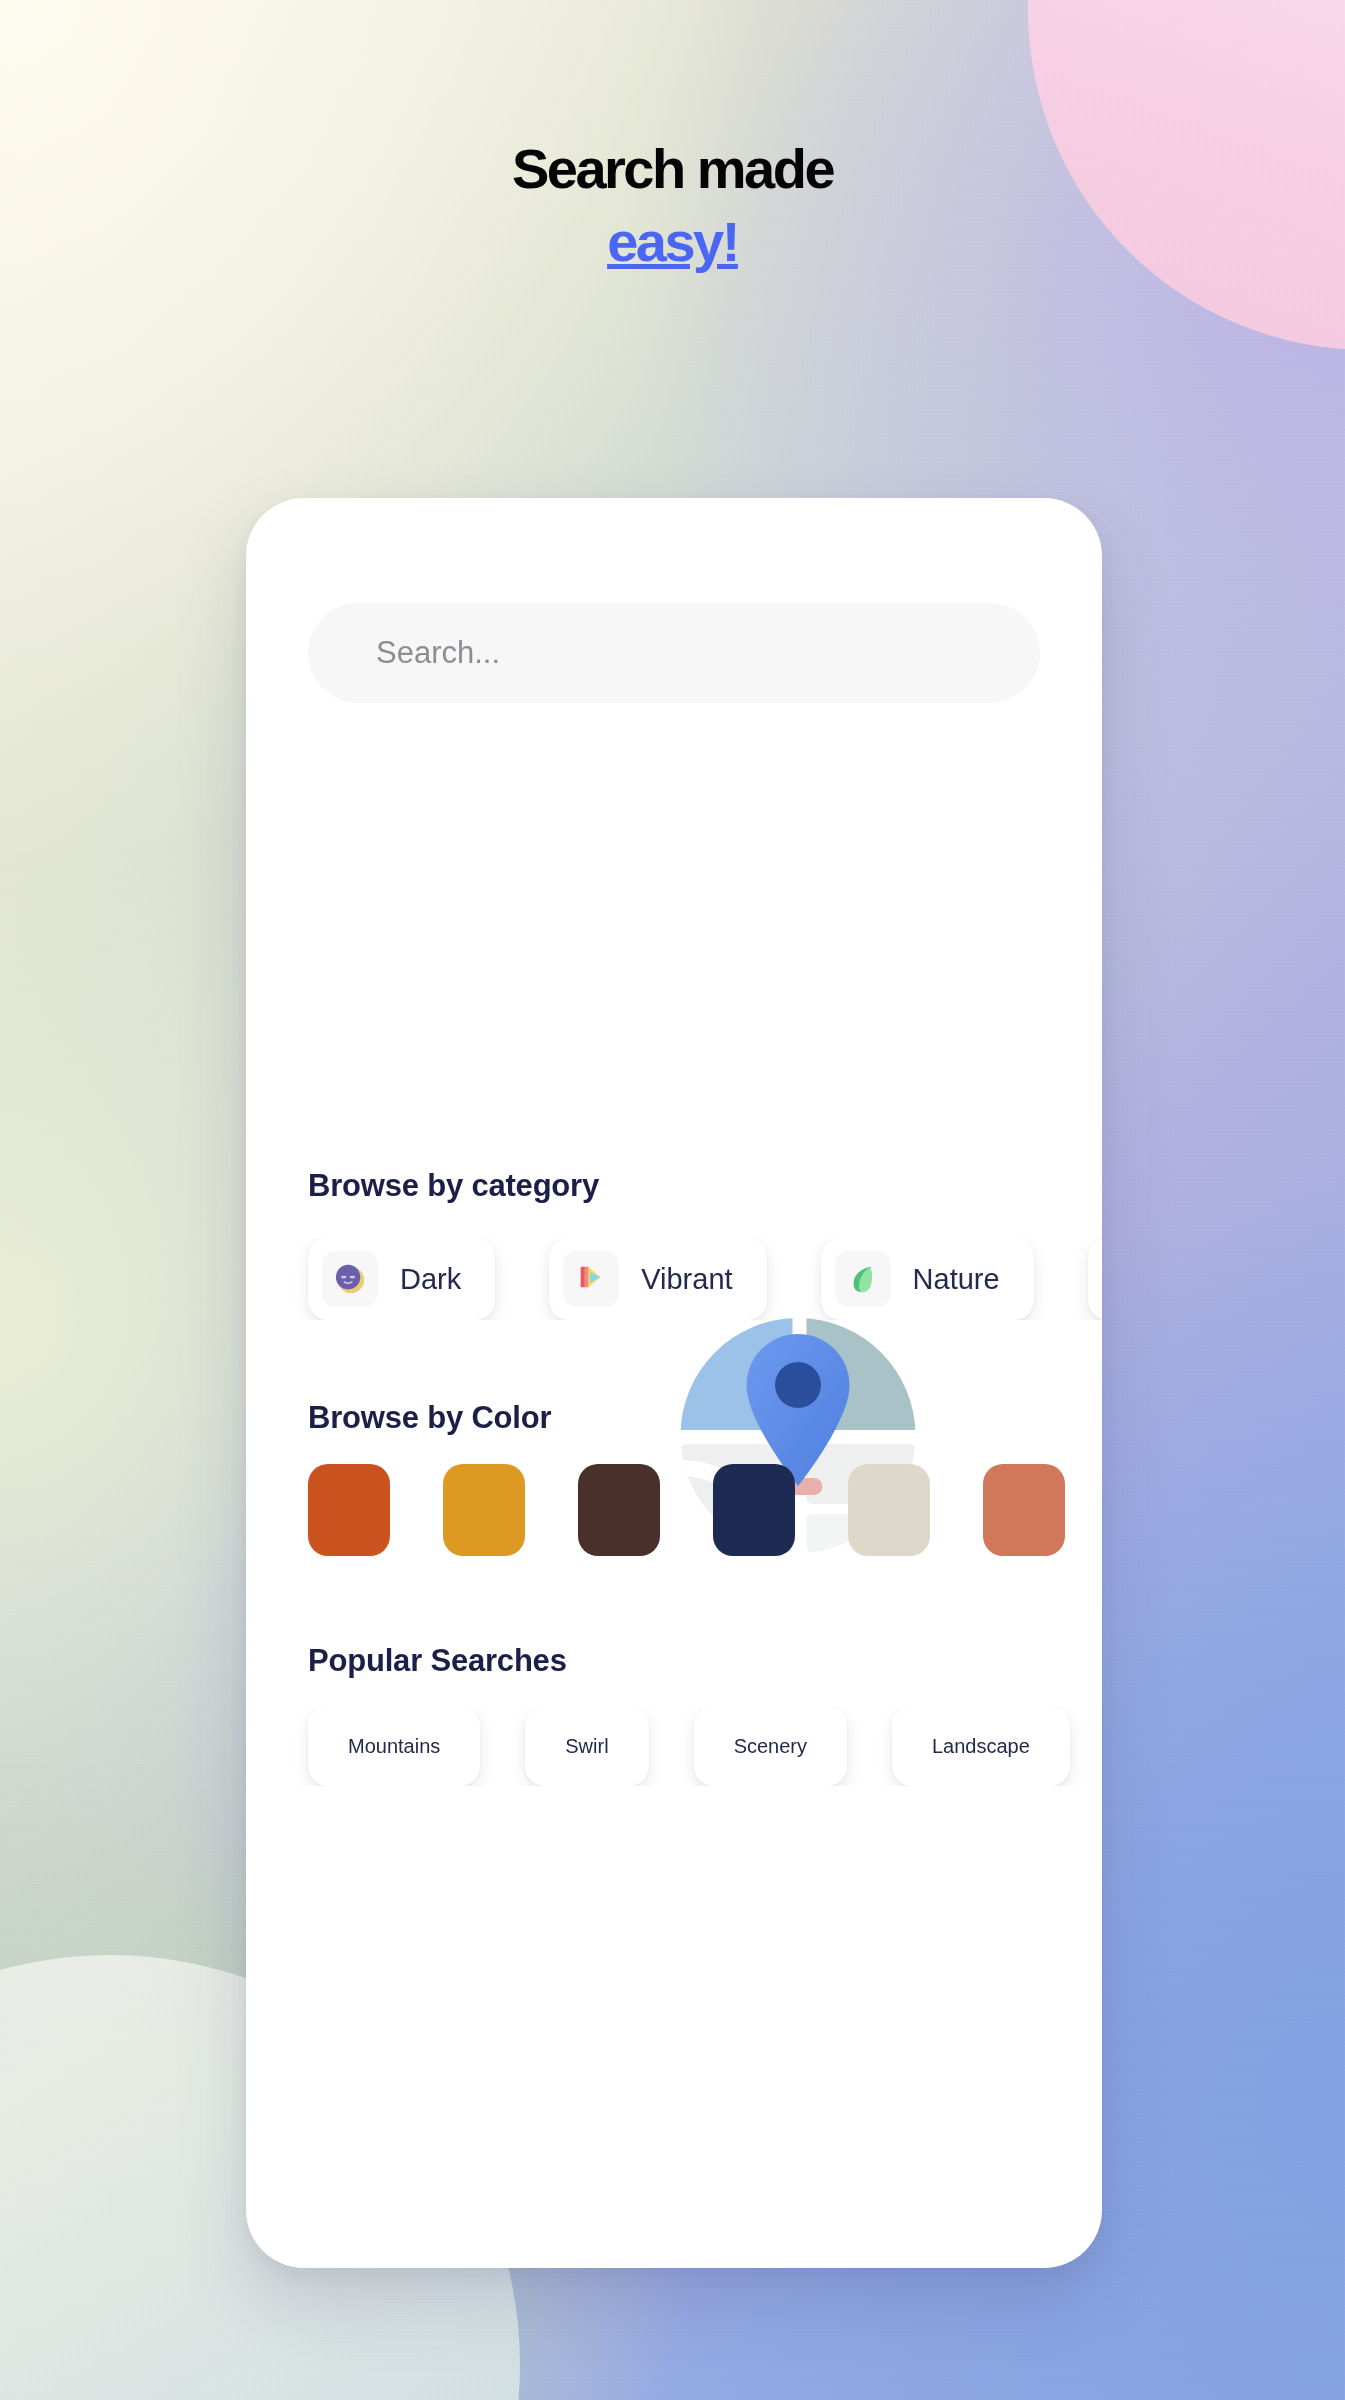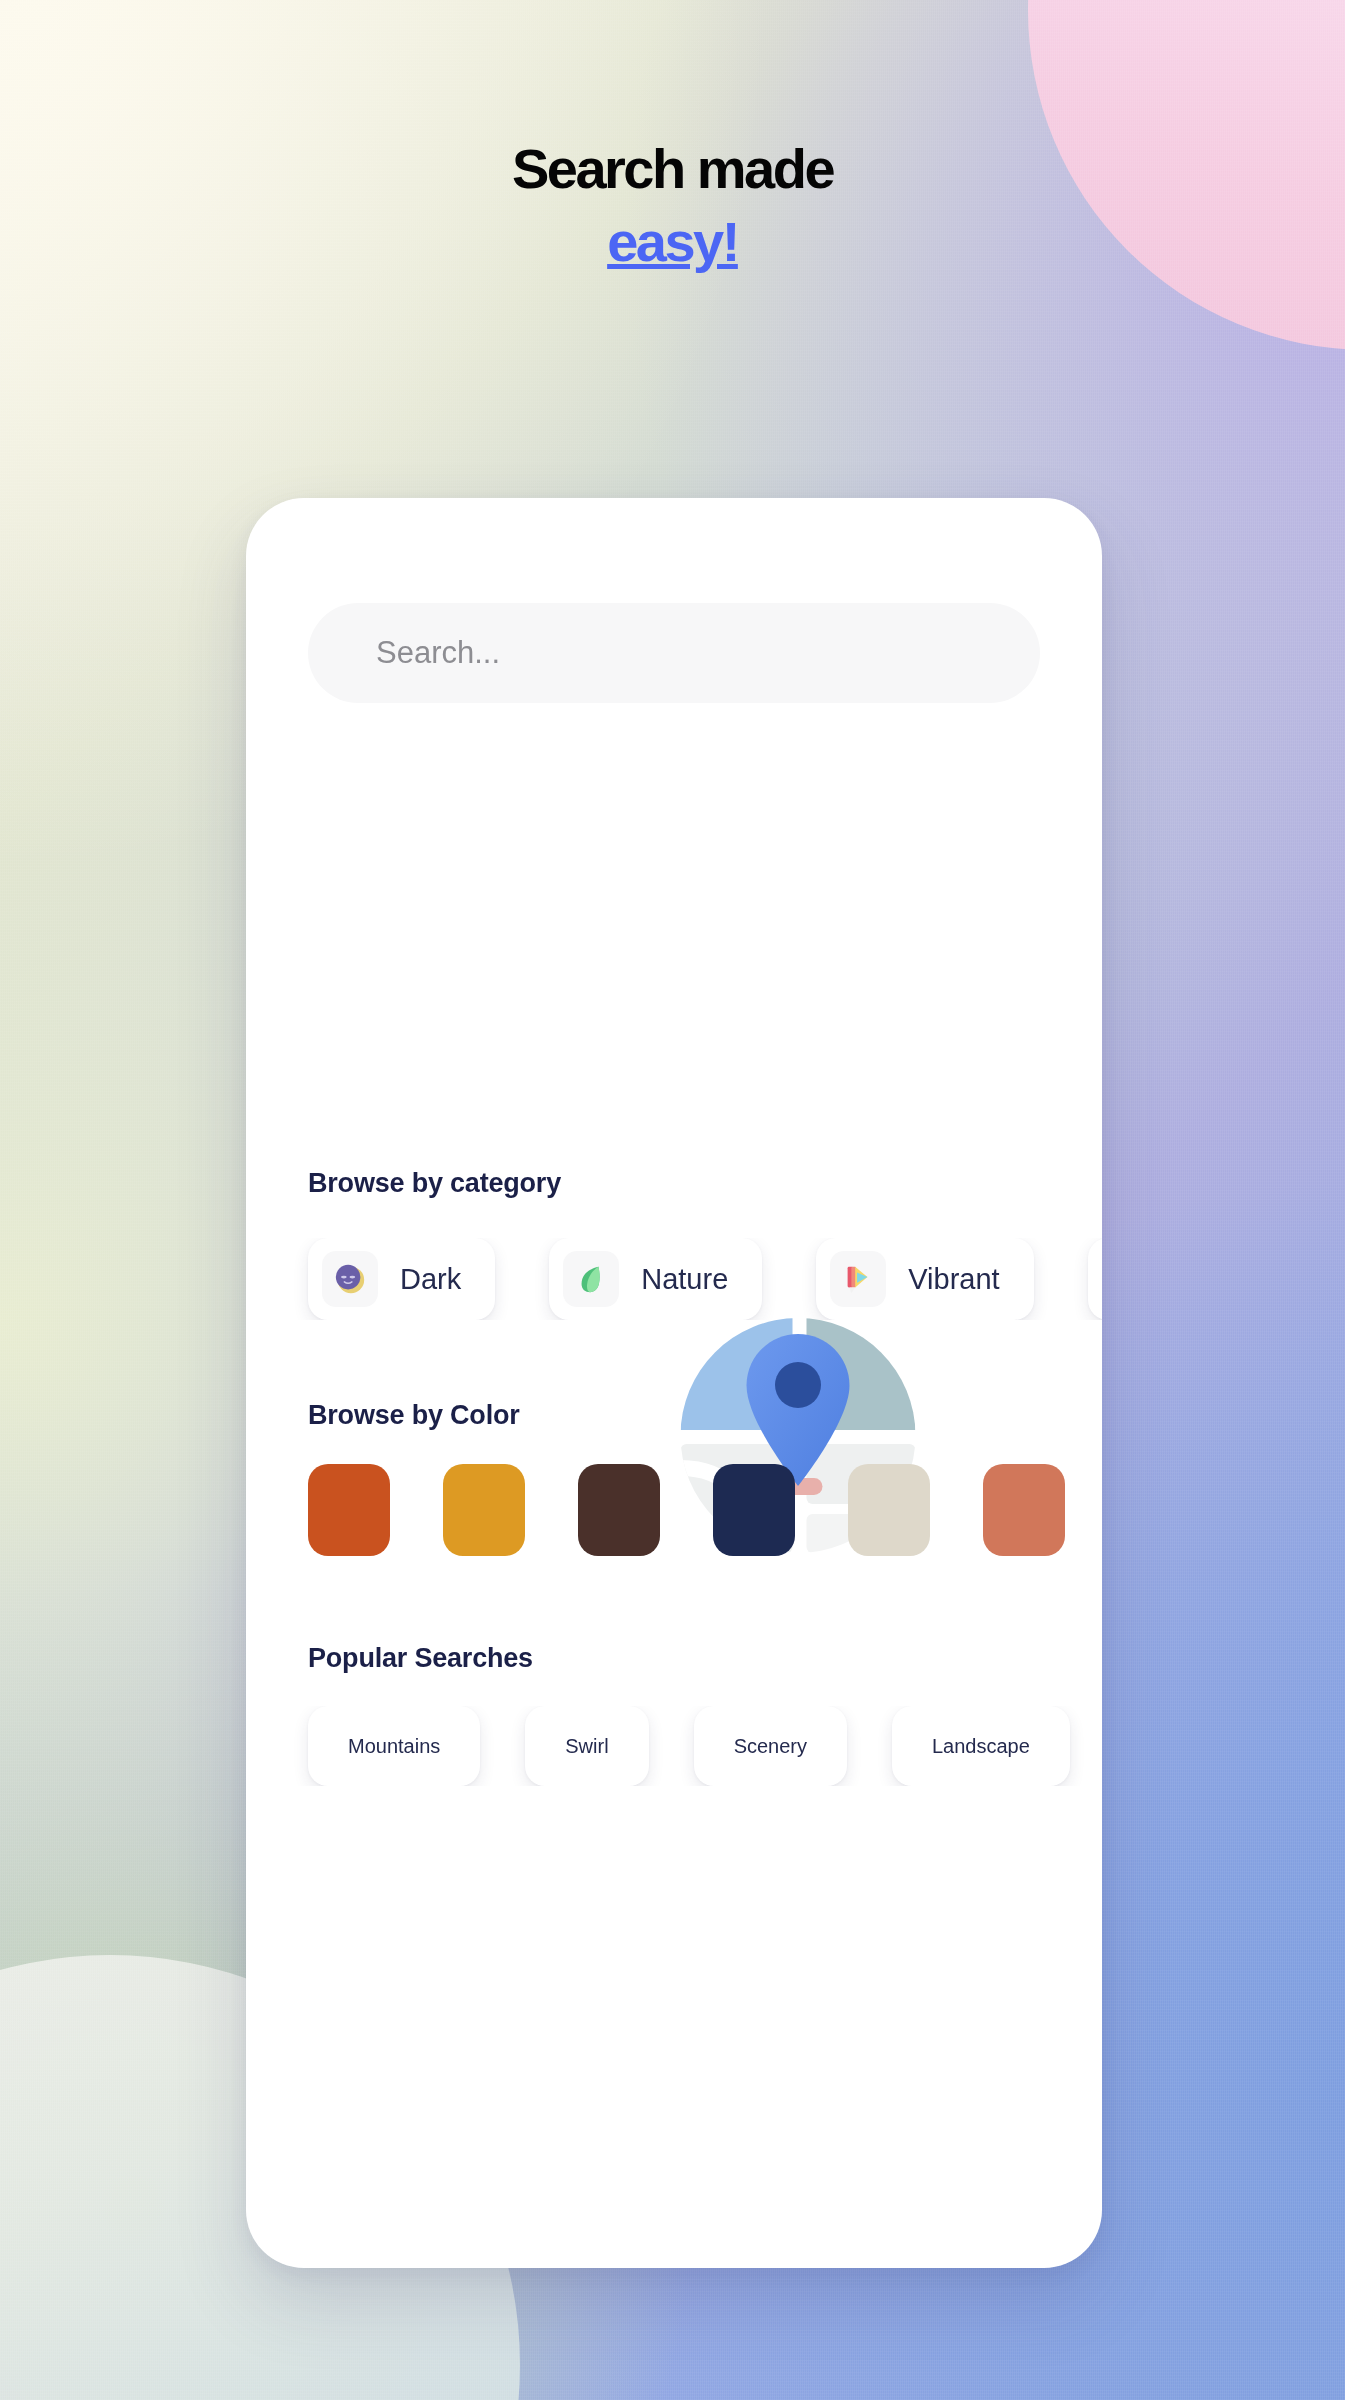--- a/index.html
+++ b/index.html
@@ -89,21 +89,21 @@
   
   .map-illus {
     position:absolute; left:552px; top:820px;
     transform:translateX(-50%);
     width:235px; height:235px;
   }
 
   
   .sec-title {
     position:absolute; left:62px;
-    font-size:27px; font-weight:700; color:#1b2048;
+    font-size:31px; font-weight:700; color:#1b2048;
     letter-spacing:-.2px;
   }
 
   
   .hrow {
     position:absolute; left:0; width:100%;
     display:flex; gap:16px;
     padding-left:62px;
     overflow:hidden;
   }
@@ -212,38 +212,38 @@
           <ellipse cx="20.5" cy="16" rx="3" ry="1.5" fill="#cfc9ea"></ellipse>
           <path d="M12 21 Q16 24 20 21" stroke="#cfc9ea" stroke-width="1.6" fill="none" stroke-linecap="round"></path>
         </svg>
       </span>
       <span class="cat-label">Dark</span>
     </div>
 
     <div class="cat-chip">
       <span class="cat-icon">
         <svg viewBox="0 0 36 36" width="34" height="34" aria-hidden="true">
-          <path d="M26 5 C26 5 8 8 8 23 C8 29 12 32 17 32 C26 32 29 21 26 5 Z" fill="#4ec07a"></path>
-          <path d="M26 5 C26 5 16 10 14 23 C13 29 15 32 17 32 C26 32 29 21 26 5 Z" fill="#8fe3a3"></path>
-        </svg>
-      </span>
-      <span class="cat-label">Nature</span>
-    </div>
-
-    <div class="cat-chip">
-      <span class="cat-icon">
-        <svg viewBox="0 0 36 36" width="34" height="34" aria-hidden="true">
           <rect x="7" y="5" width="6" height="22" rx="1.5" fill="#e8586b"></rect>
           <rect x="11" y="5" width="5" height="22" rx="1.5" fill="#f08a7a"></rect>
           <path d="M15 5 L28 16 L15 27 Z" fill="#f6d86a"></path>
           <path d="M17 11 L28 16 L17 22 Z" fill="#7fd8e8"></path>
           <path d="M9 27 L15 27 L11 33 Z" fill="#f2f2f2"></path>
         </svg>
       </span>
       <span class="cat-label">Vibrant</span>
+    </div>
+
+    <div class="cat-chip">
+      <span class="cat-icon">
+        <svg viewBox="0 0 36 36" width="34" height="34" aria-hidden="true">
+          <path d="M26 5 C26 5 8 8 8 23 C8 29 12 32 17 32 C26 32 29 21 26 5 Z" fill="#4ec07a"></path>
+          <path d="M26 5 C26 5 16 10 14 23 C13 29 15 32 17 32 C26 32 29 21 26 5 Z" fill="#8fe3a3"></path>
+        </svg>
+      </span>
+      <span class="cat-label">Nature</span>
     </div>
 
     <div class="cat-chip">
       <span class="cat-icon">
         <svg viewBox="0 0 36 36" width="34" height="34" aria-hidden="true">
           <ellipse cx="18" cy="14" rx="11" ry="12" fill="#e0215c"></ellipse>
           <path d="M18 26 L16 31 L20 31 Z" fill="#b5184a"></path>
           <rect x="17.2" y="30" width="1.6" height="5" fill="#d8d8d8"></rect>
         </svg>
       </span>

